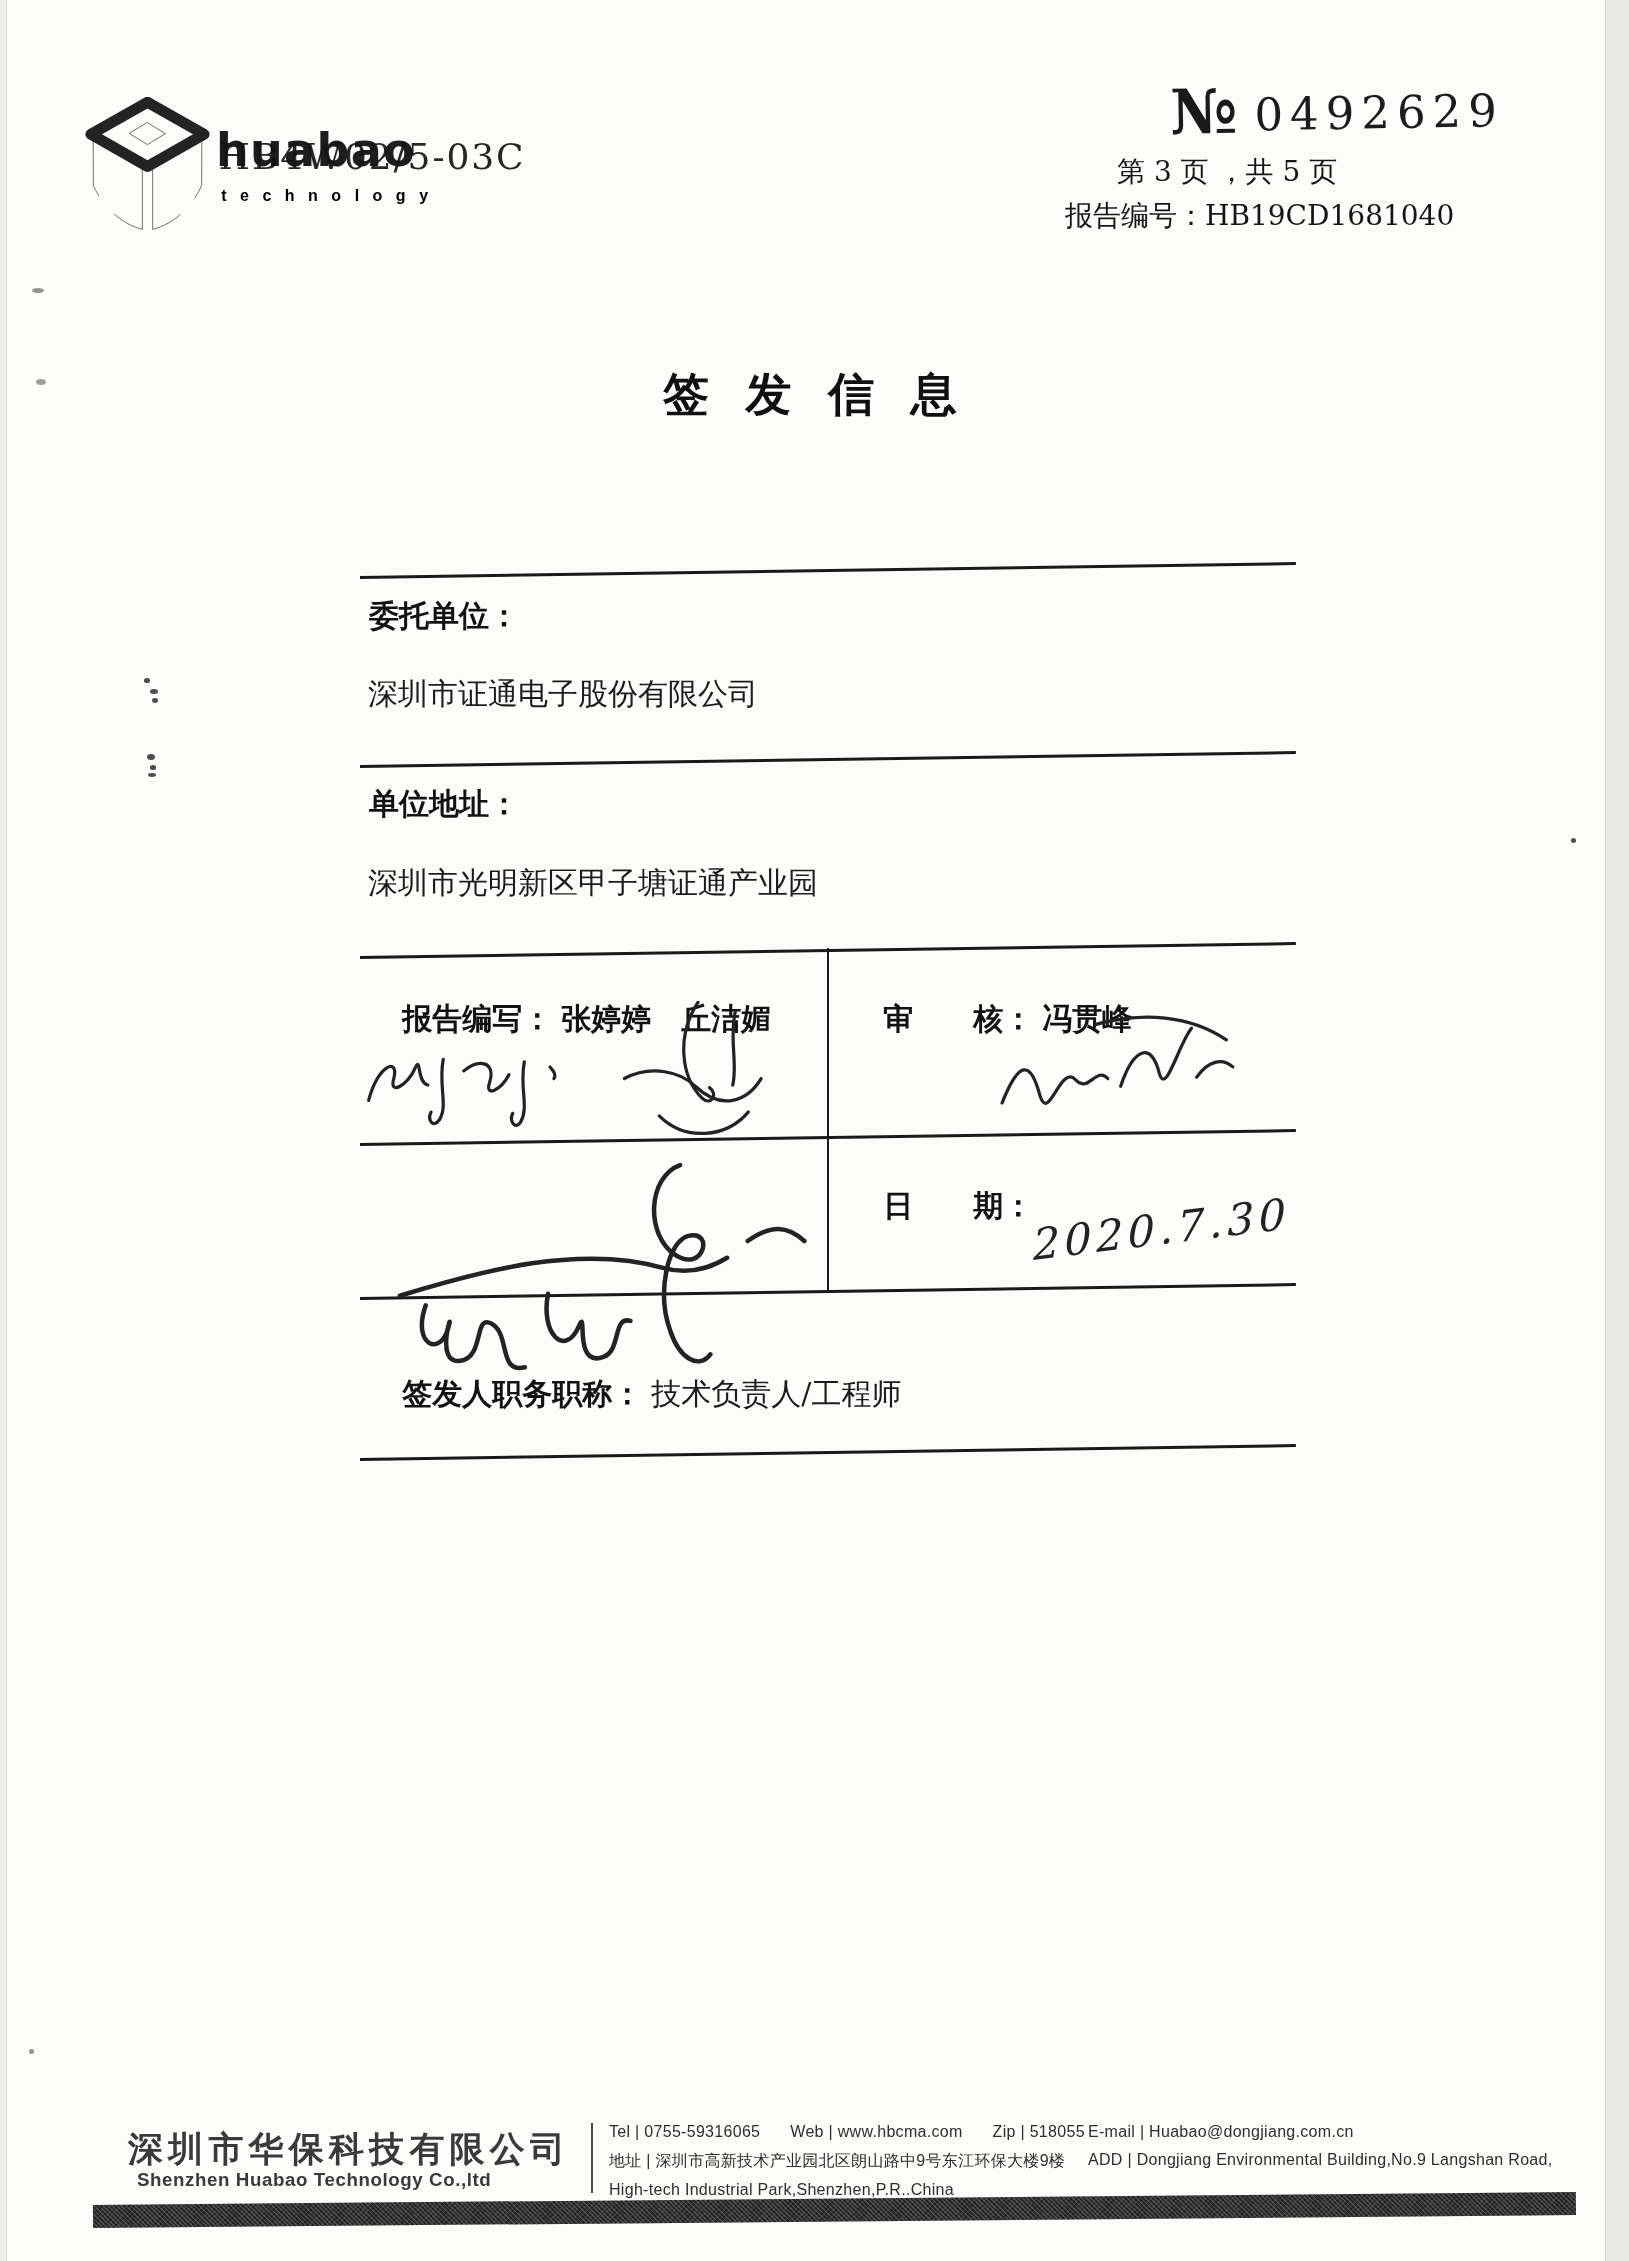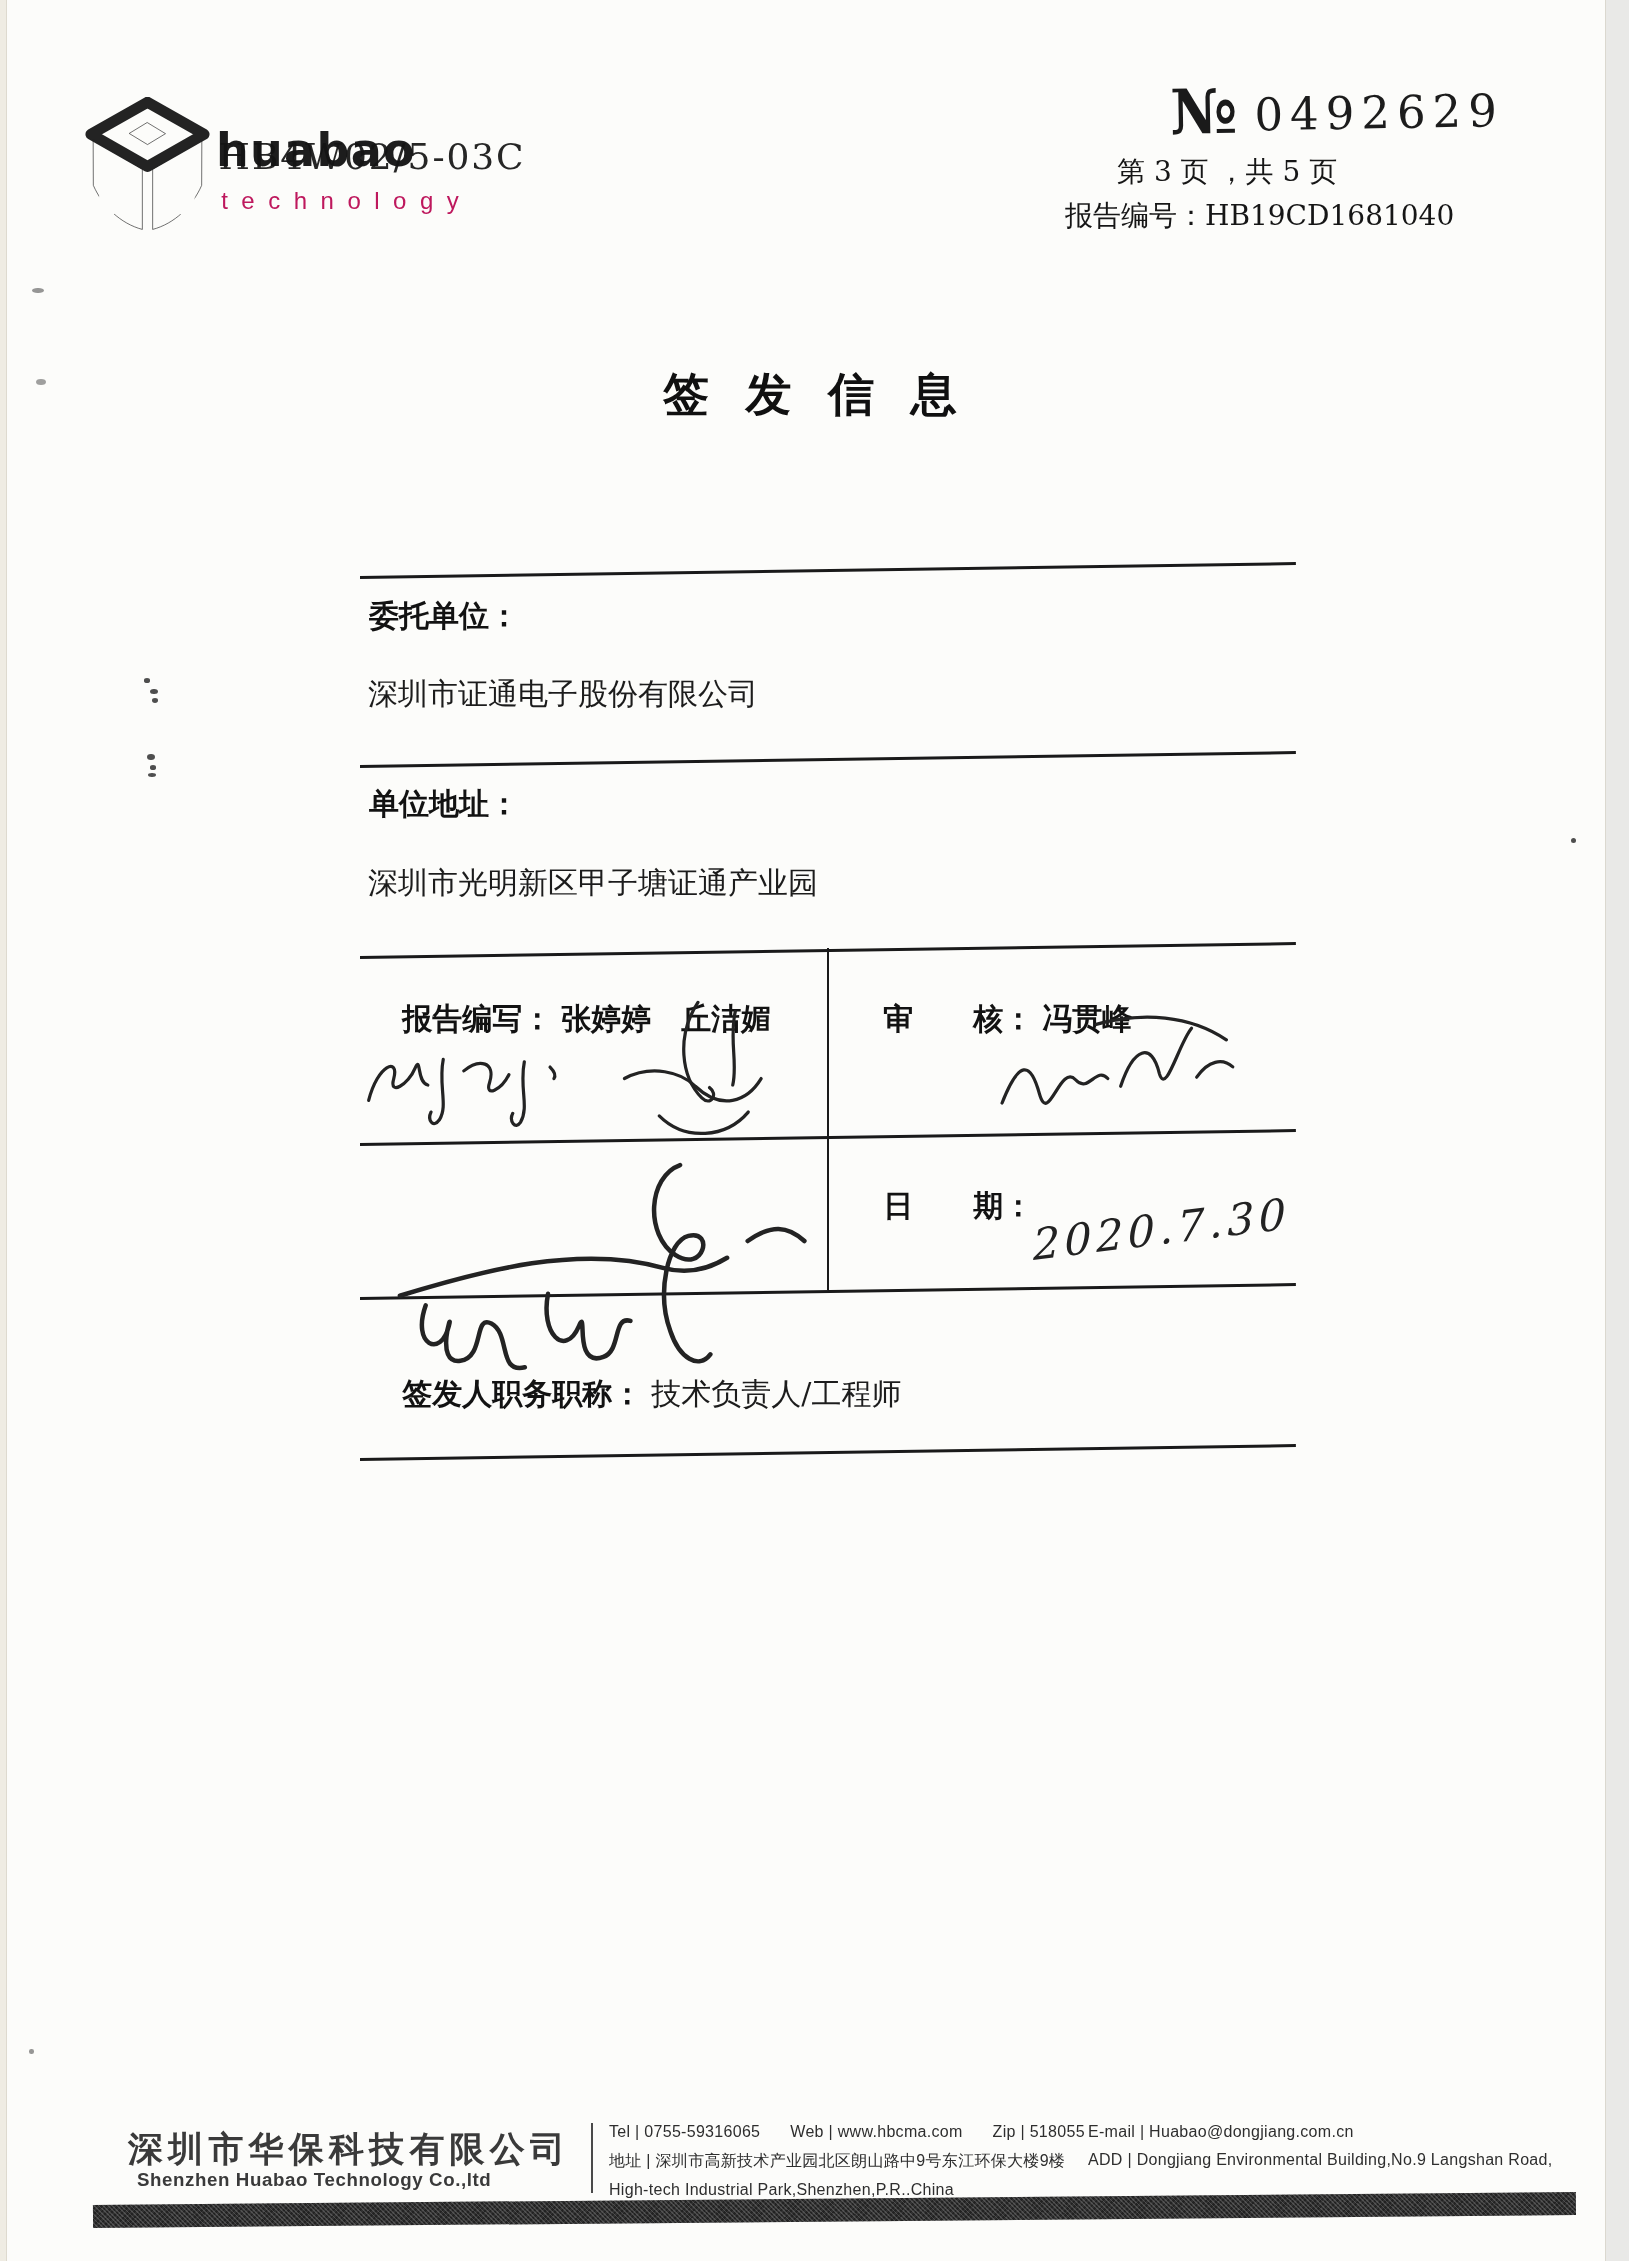--- a/index.html
+++ b/index.html
@@ -12,21 +12,21 @@
   .edge-left{left:0;top:0;width:5.8px;height:2261px;background:#efece3;border-right:0.6px solid #dedacf;}
   .edge-right{left:1605px;top:0;width:25px;height:2261px;background:#f2efe7;border-left:1.3px solid #dbd8cf;}
 
   
   .logo-cube{left:83px;top:97px;}
   .wordmark-wrap{left:216px;top:123px;width:490px;height:97px;}
   .wordmark{font-size:46px;font-weight:800;letter-spacing:1.3px;color:#1d1d1d;
             font-family:"DejaVu Sans","Liberation Sans",sans-serif;}
   .wordmark-overlay{left:2.6px;top:13px;font-family:"DejaVu Serif","Liberation Serif",serif;
             font-size:36px;letter-spacing:1.9px;color:#141414;opacity:.92;}
-  .logo-sub{left:5.2px;top:64px;font-size:24px;letter-spacing:13.5px;color:#be185d;font-weight:400;}
+  .logo-sub{left:5.2px;top:64px;font-size:16px;letter-spacing:13.5px;color:#000000;font-weight:700;}
 
   .serial{left:1170px;top:79px;display:flex;align-items:flex-start;transform:rotate(-1deg);
           font-family:"DejaVu Serif","Liberation Serif",serif;}
   .serial-prefix{font-size:62px;font-weight:700;line-height:1;color:#1a1a1a;}
   .serial-digits{font-size:45px;letter-spacing:7px;line-height:1;margin-left:17px;margin-top:11.6px;
           color:#1c1c1c;font-weight:500;}
   .page-indicator{left:1117px;top:153px;font-size:28px;color:#161616;
           font-family:"DejaVu Serif","Liberation Serif",serif;text-align:right;}
   .report-no{left:1065px;top:197px;font-size:28px;color:#161616;
           font-family:"DejaVu Serif","Liberation Serif",serif;}

